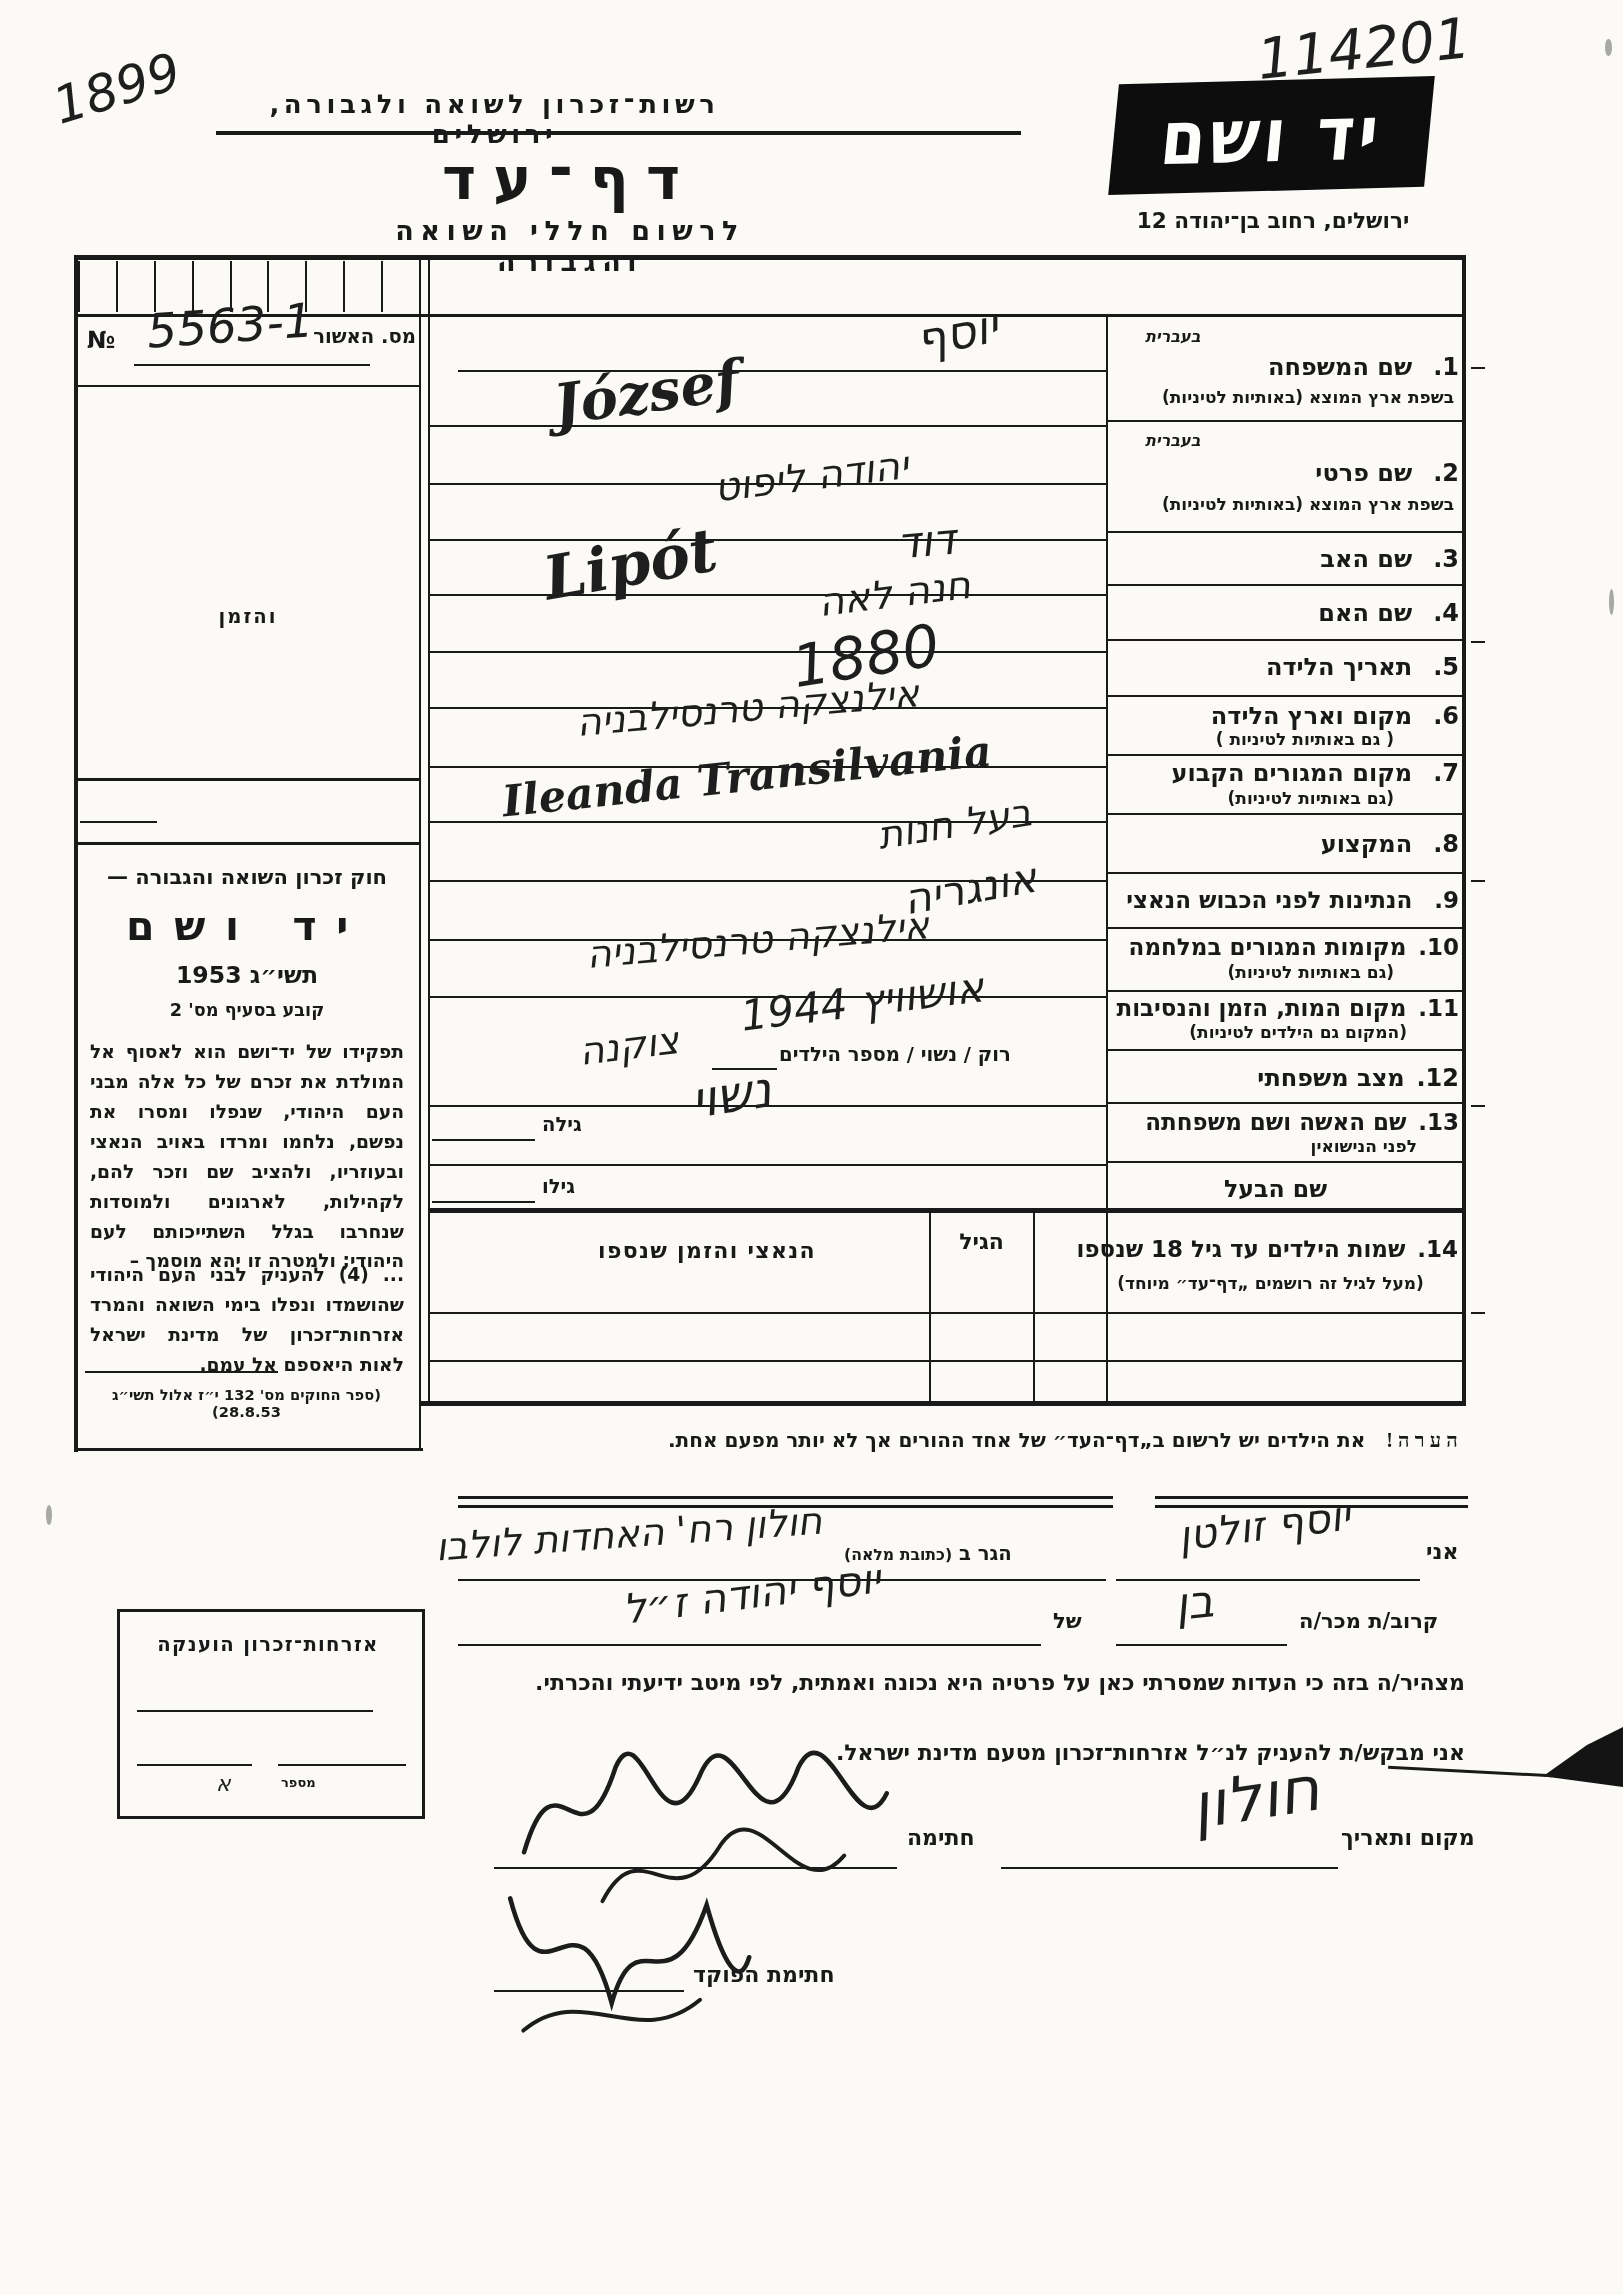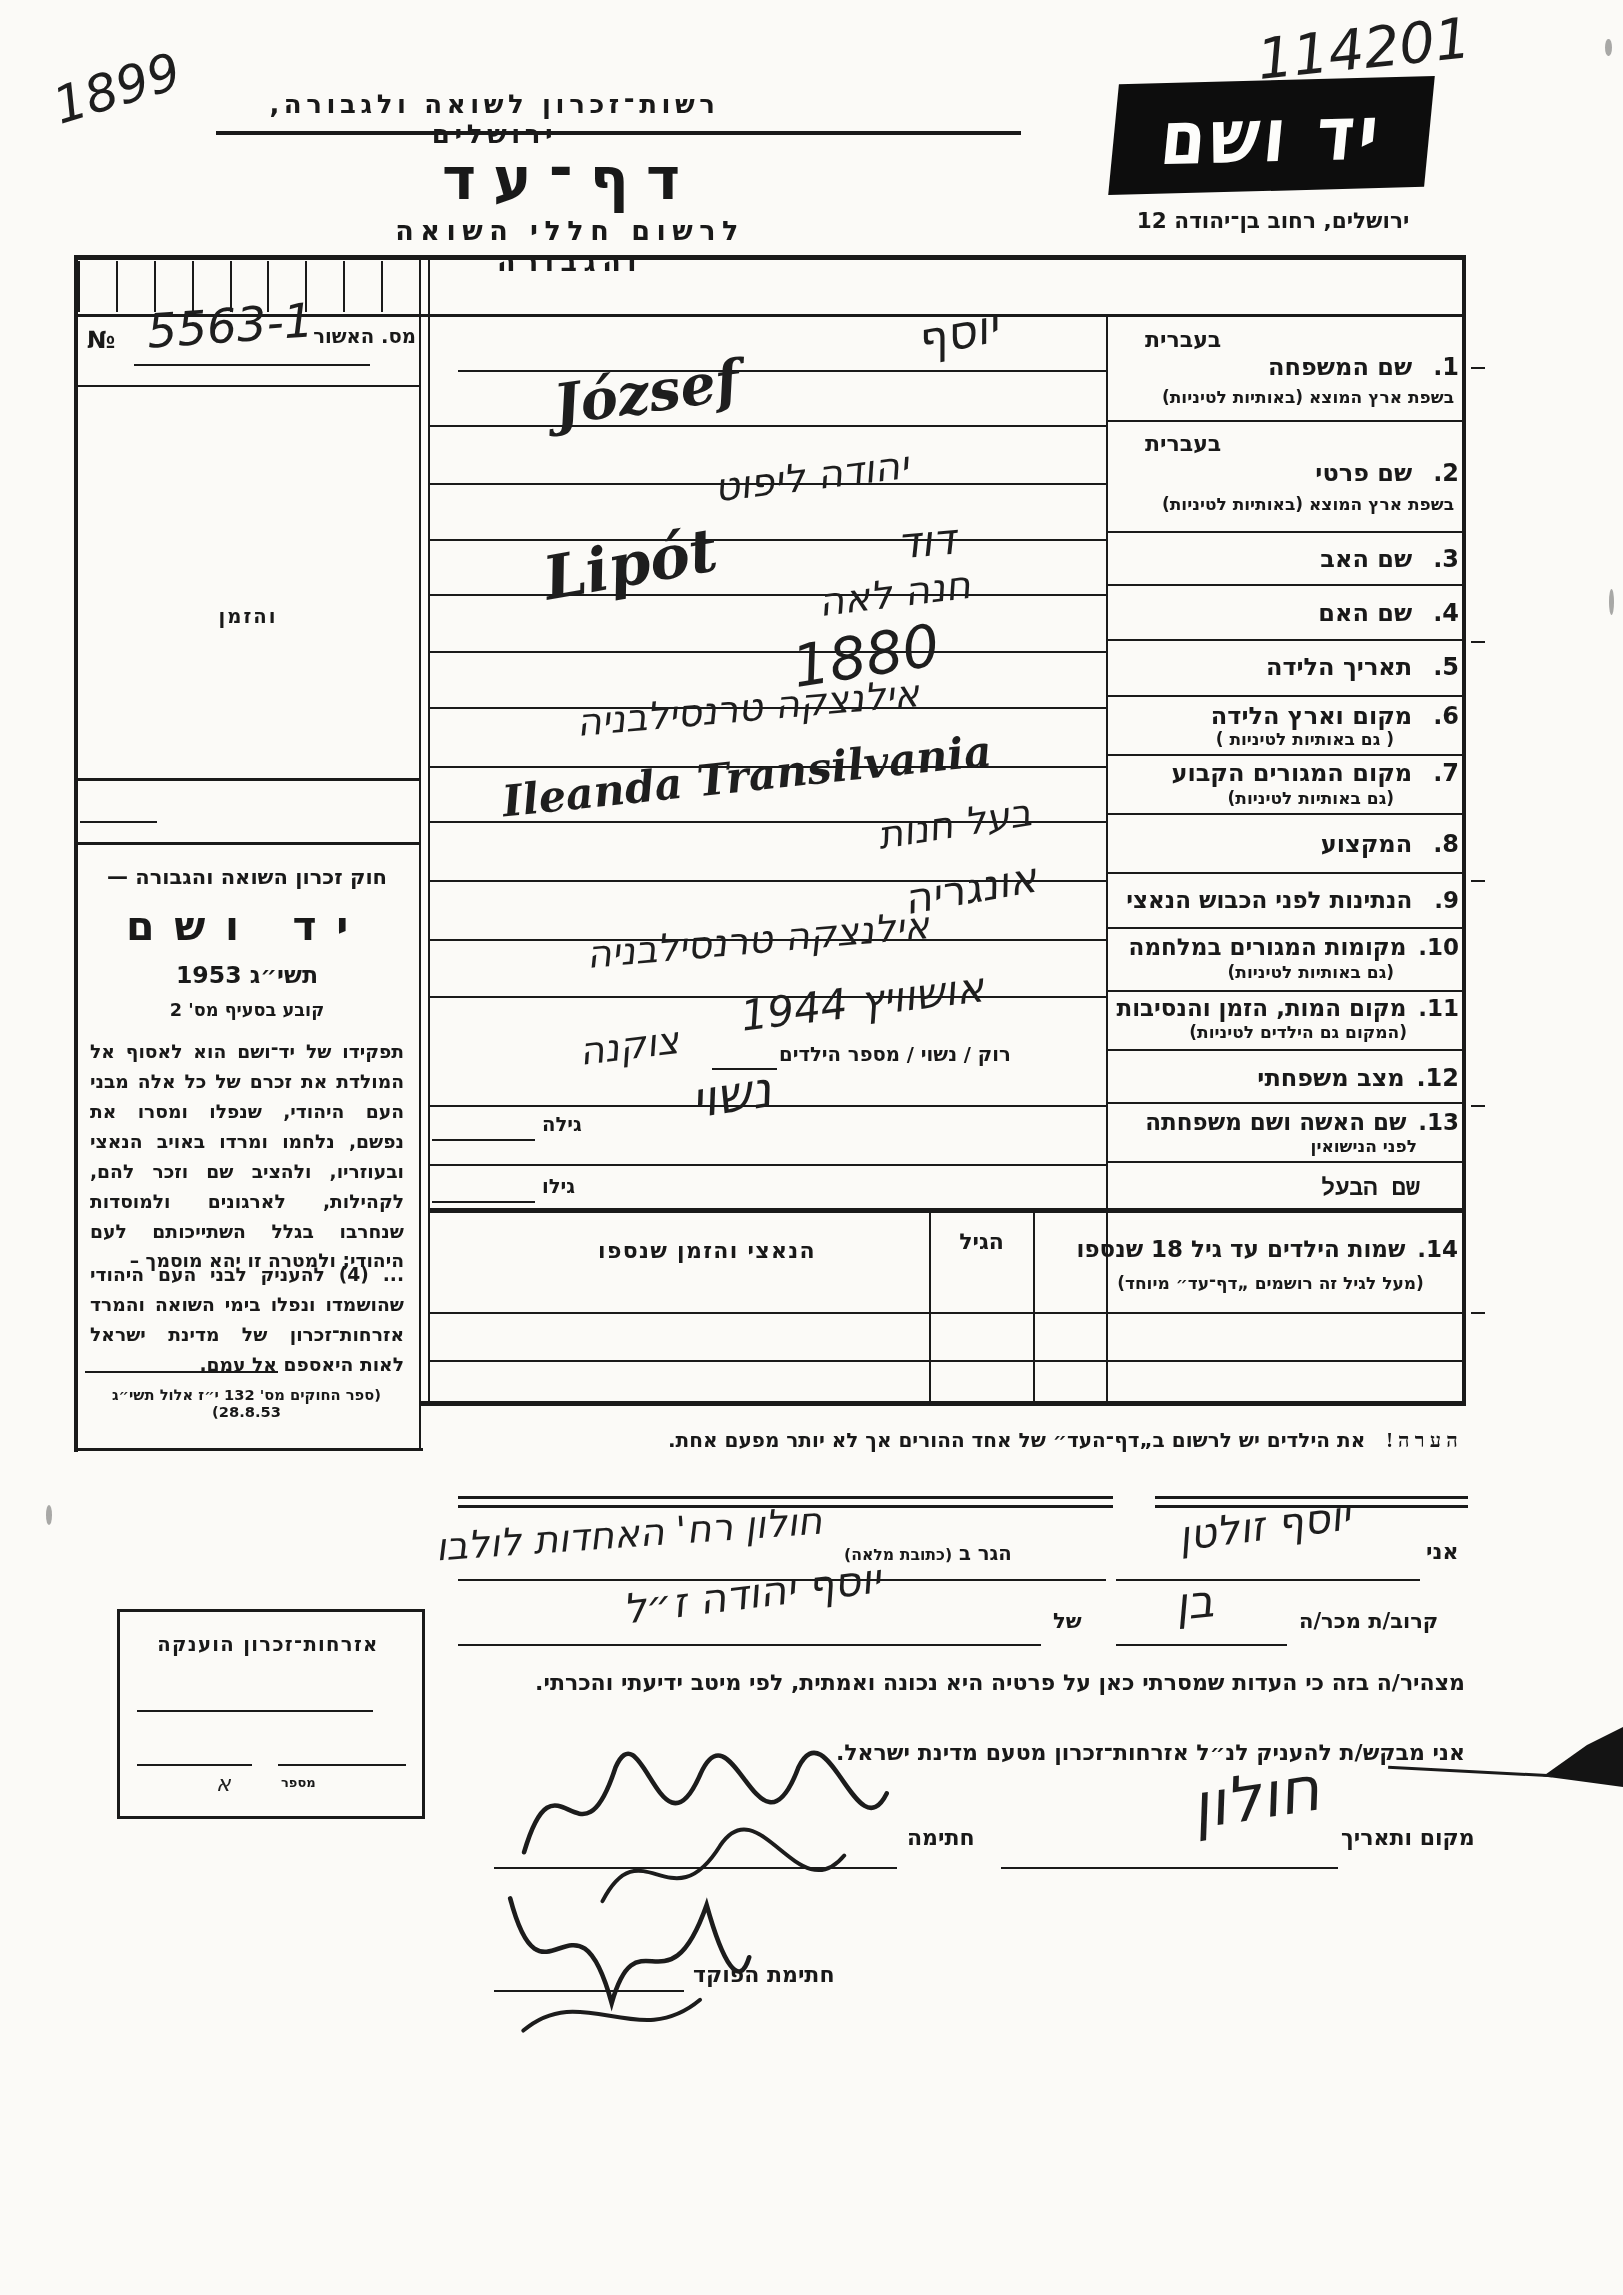--- a/index.html
+++ b/index.html
@@ -8,21 +8,21 @@
   .abs{position:absolute;}
   .print{font-family:"DejaVu Sans",sans-serif;font-weight:bold;color:#191919;}
   .hl{background:#1a1a1a;height:2px;}
   .vl{background:#1a1a1a;width:2px;}
   .thick{height:4.6px;}
   .hw{font-family:"DejaVu Sans",sans-serif;font-style:italic;color:#1e1e1e;white-space:nowrap;}
   .hwl{font-family:"DejaVu Serif",serif;font-style:italic;font-weight:bold;color:#1e1e1e;white-space:nowrap;}
   .field{display:flex;gap:11.8px;align-items:baseline;font-size:24px;}
   .fnum{min-width:35px;}
   .sub{font-size:17px;}
-  .tag{font-size:22px;}
+  .tag{font-size:16px;font-style:italic;}
   .cells{display:flex;}
   .cell{border-left:2px solid #1a1a1a;height:51px;flex:1;}
   .logo{background:#0d0d0d;transform:skewX(-7deg) rotate(-1.5deg);display:flex;align-items:center;justify-content:center;}
   .logo-txt{color:#fdfdfb;font-weight:bold;font-size:65px;letter-spacing:3.9px;transform:scaleY(1.15);}
   .speck{background:#555;border-radius:50%;opacity:.5;}
   svg{overflow:visible;}
 </style>
 </head>
 <body>
 
@@ -165,21 +165,21 @@
       <span class="fnum">12.</span>
       <span>מצב משפחתי</span>
     </div>
 
   <div class="abs field print" style="left:1113px;top:1109px;width:346px;font-size:23px;">
       <span class="fnum">13.</span>
       <span>שם האשה ושם משפחתה</span>
     </div>
   <div class="abs print sub" style="left:1142px;top:1136px;width:275px;">לפני הנישואין</div>
 
-  <div class="abs print" style="left:1224px;top:1175px;width:196px;font-size:23.6px;text-align:right;font-family:Liberation Mono, monospace;">שם הבעל</div>
+  <div class="abs print" style="left:1224px;top:1175px;width:196px;font-size:23.6px;text-align:left;">שם הבעל</div>
 
   <div class="abs hl" style="left:458px;top:370px;width:648px;"></div>
   <div class="abs hl" style="left:429px;top:425px;width:677px;"></div>
   <div class="abs hl" style="left:429px;top:483px;width:677px;"></div>
   <div class="abs hl" style="left:429px;top:539px;width:677px;"></div>
   <div class="abs hl" style="left:429px;top:594px;width:677px;"></div>
   <div class="abs hl" style="left:429px;top:651px;width:677px;"></div>
   <div class="abs hl" style="left:429px;top:707px;width:677px;"></div>
   <div class="abs hl" style="left:429px;top:766px;width:677px;"></div>
   <div class="abs hl" style="left:429px;top:821px;width:677px;"></div>

